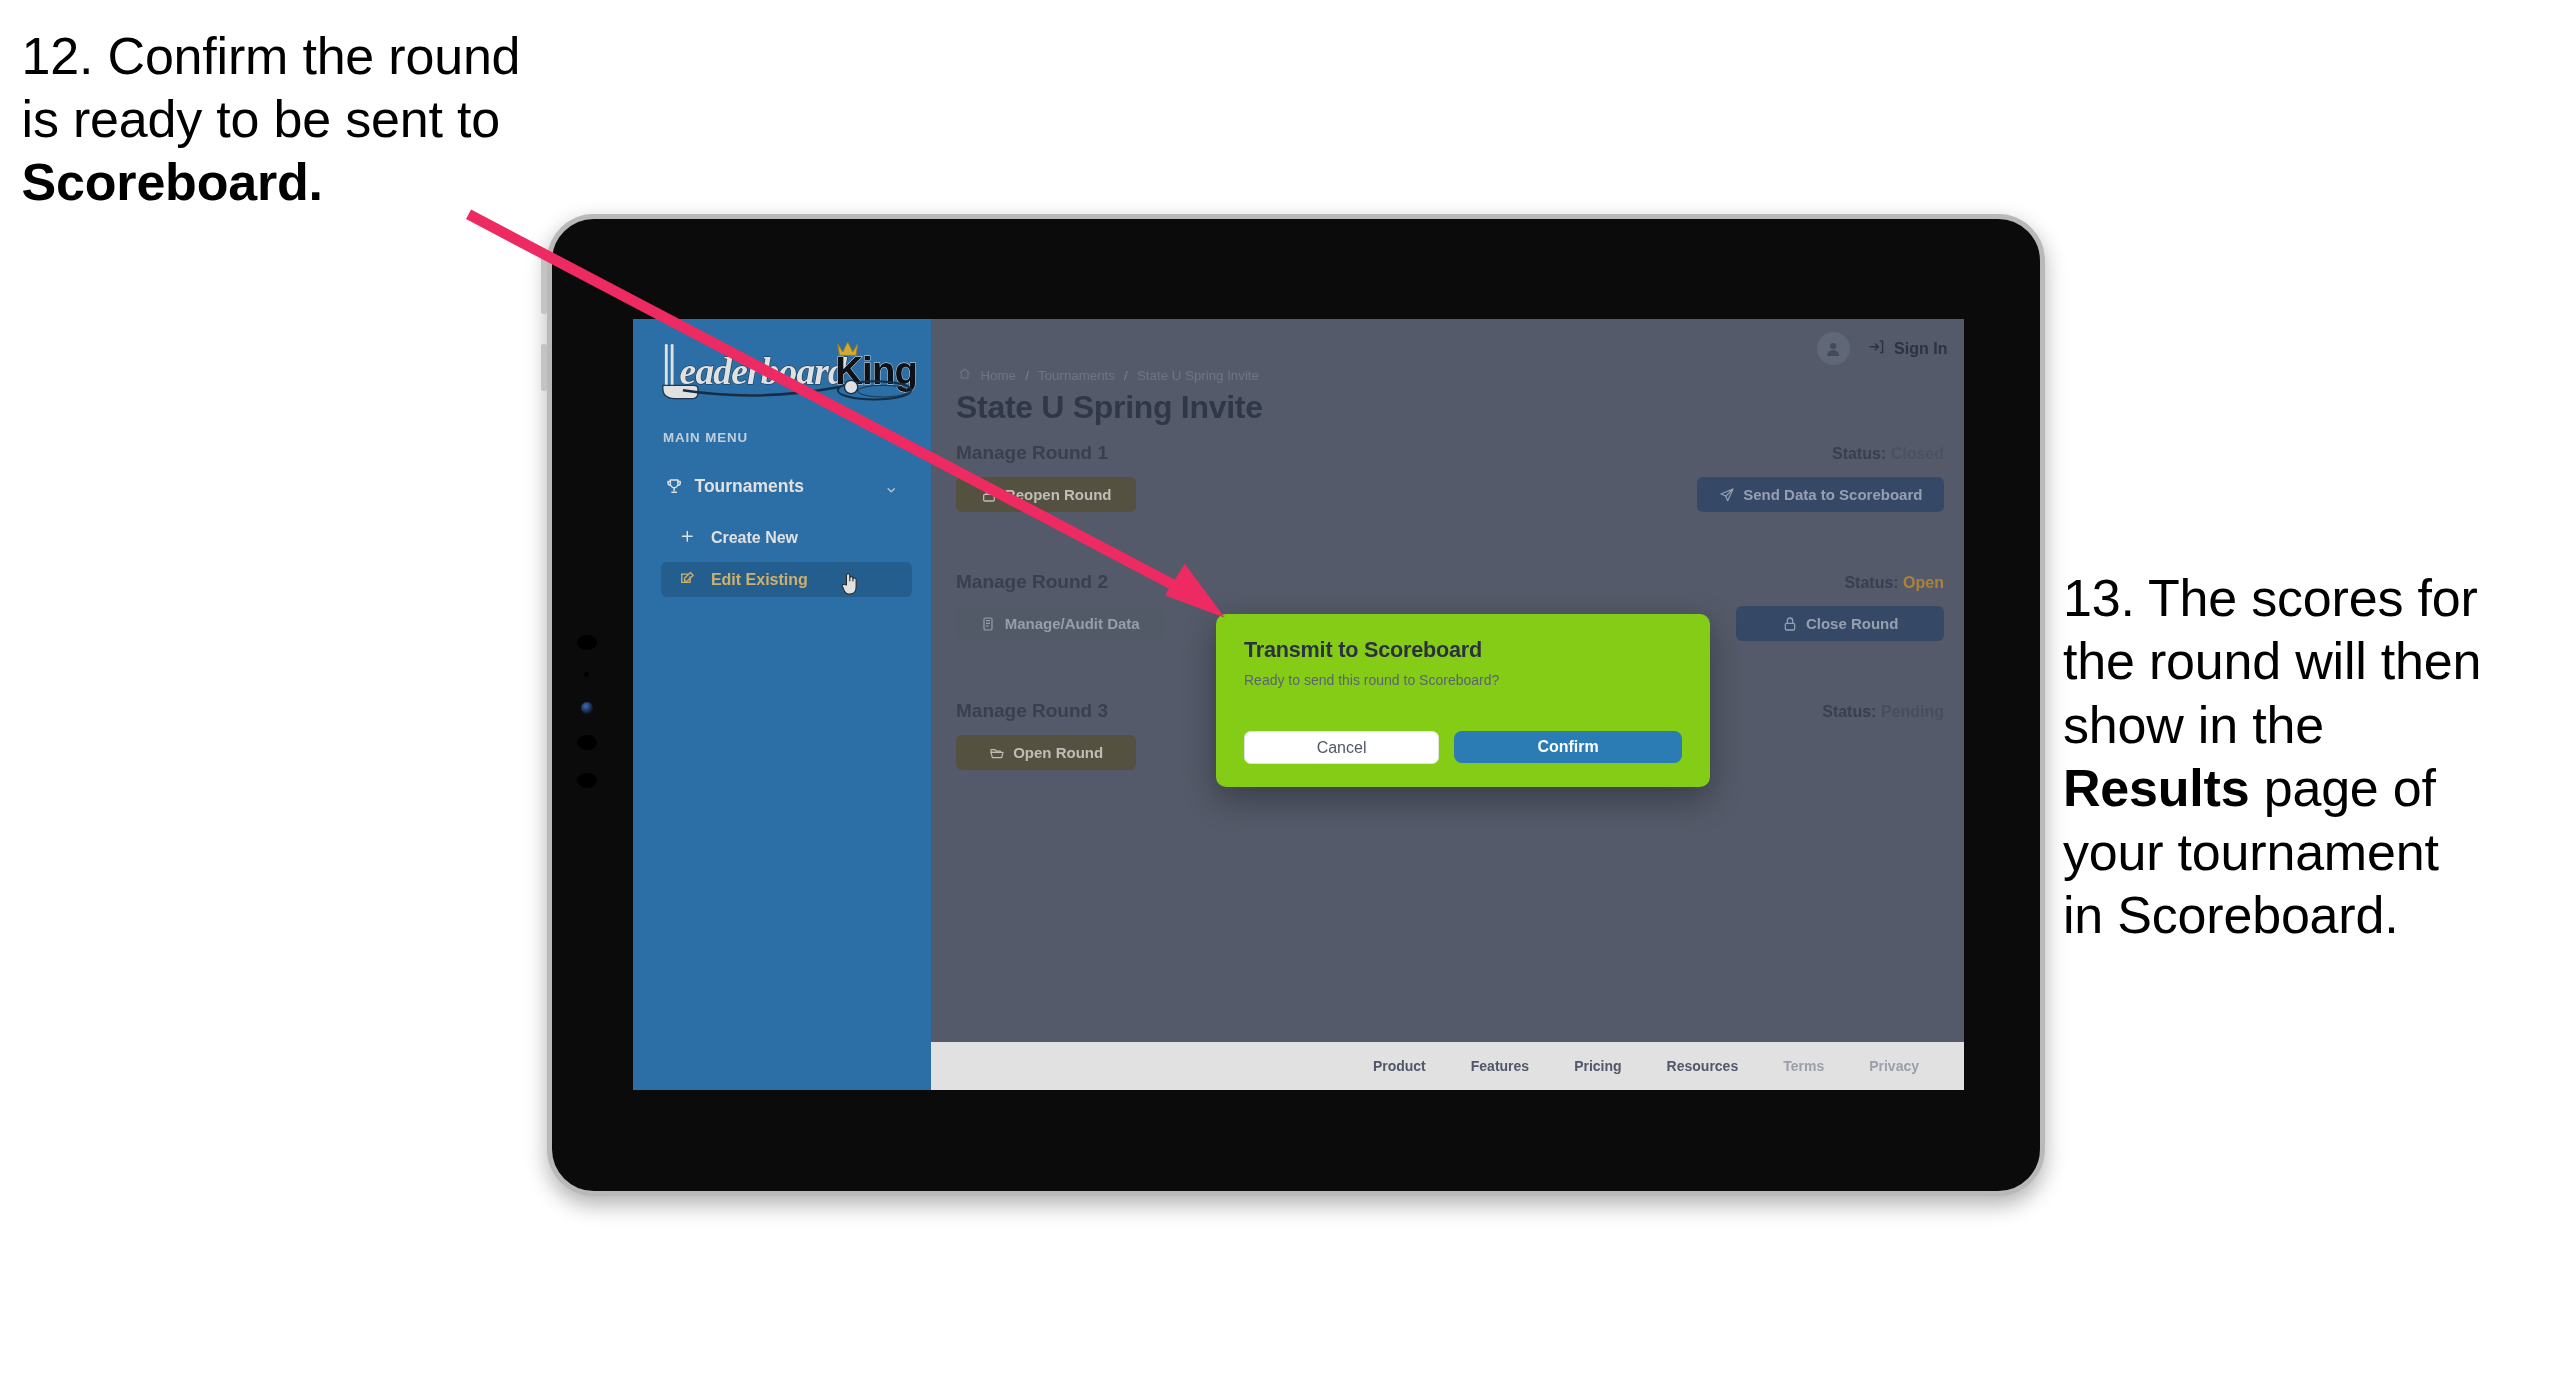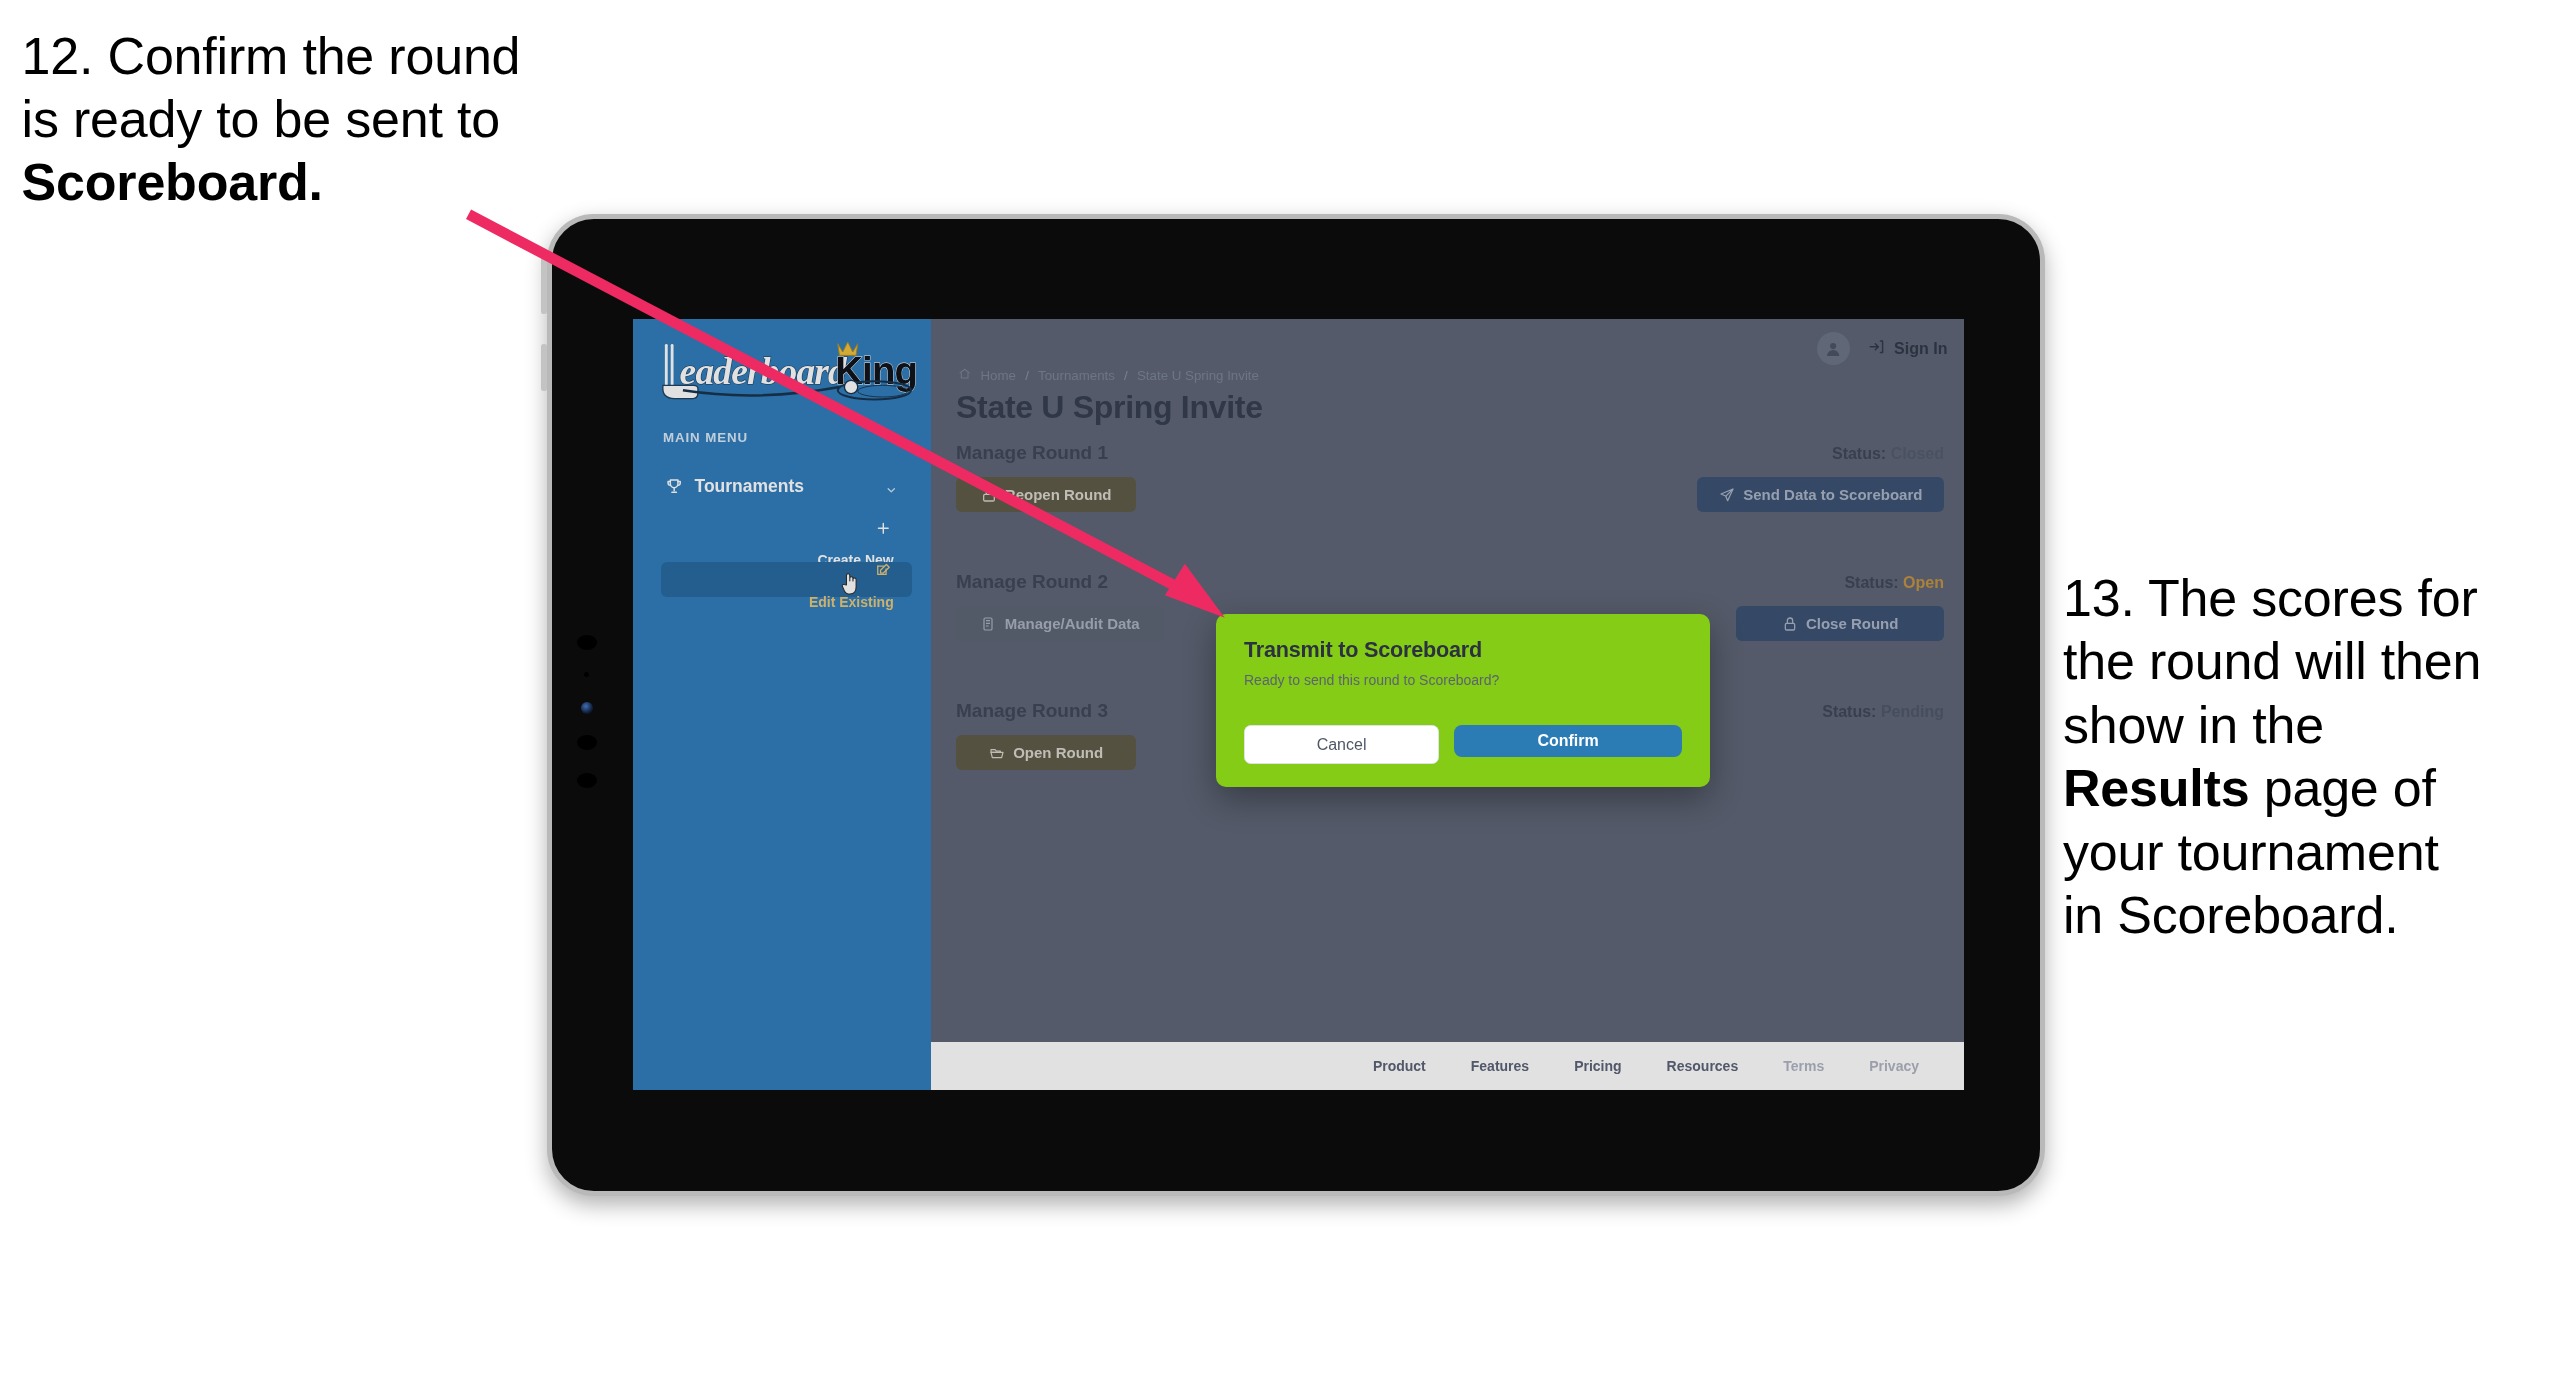--- a/index.html
+++ b/index.html
@@ -75,23 +75,23 @@
   .nav-item {
     position: absolute; left: 18.3px; width: 261px; height: 38px;
     display: flex; align-items: center; gap: 11.6px;
     padding: 0 13.3px; border-radius: 5.8px;
     color: #ffffff; font-size: 17.5px; font-weight: 700;
   }
   #nav-tournaments { top: 148px; }
   #nav-tournaments .chev { position: absolute; right: 15px; top: 13.3px; }
   .nav-sub {
     position: absolute; left: 28px; width: 251px; height: 35px;
-    display: flex; align-items: flex-end; gap: 13.3px;
+    display: flex; align-items: center; gap: 13.3px;
     padding: 0 18.3px; border-radius: 5.8px;
-    font-size: 14px; font-weight: 700; color: #ffffff; flex-direction: column;
+    font-size: 16px; font-weight: 700; color: #ffffff;
   }
   #nav-create-new { top: 201px; }
   #nav-edit-existing {
     top: 243px; background: #27699f; color: #e9c877;
   }
   .nav-ico { width: 18.3px; height: 18.3px; flex: 0 0 18.3px; display: block; }
 
   
   #hand-cursor { position: absolute; left: 206px; top: 250px; width: 21.6px; height: 27px; }
 
@@ -152,21 +152,21 @@
     position: absolute; left: 1216px; top: 606px;
     width: 494px; height: 173px;
     background: #84cc16; border-radius: 10px;
     box-shadow: 0 11.6px 33px rgba(0,0,0,.33);
     padding: 23px 28px;
   }
   #modal-title { font-size: 21.6px; font-weight: 700; color: #2b3140; letter-spacing: -0.2px; }
   #modal-body { margin-top: 9.2px; font-size: 14px; color: #5c6373; }
   #modal-actions { position: absolute; left: 28px; right: 28px; bottom: 23px; display: flex; gap: 15px; }
   #btn-cancel {
-    flex: 1; height: 39px; border-radius: 6.7px;
+    flex: 1; height: 33px; border-radius: 6.7px;
     background: #fff; border: 0.8px solid #dfe2e8; color: #4f5767;
     font-size: 16px; font-weight: 400;
     display: flex; align-items: center; justify-content: center;
     font-family: "Liberation Sans", sans-serif;
   }
   #btn-confirm {
     flex: 1.18; height: 32px; border-radius: 8px;
     background: #2b7cb5; border: none; color: #ffffff;
     font-size: 16px; font-weight: 700;
     display: flex; align-items: center; justify-content: center;

